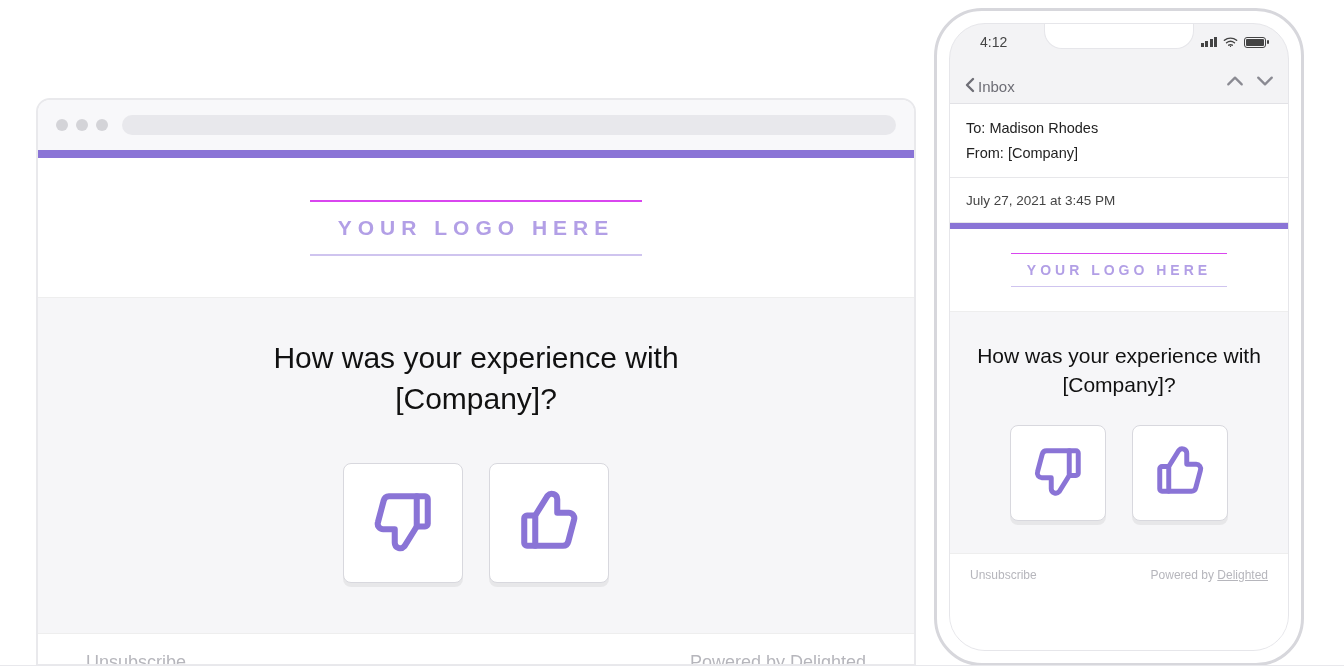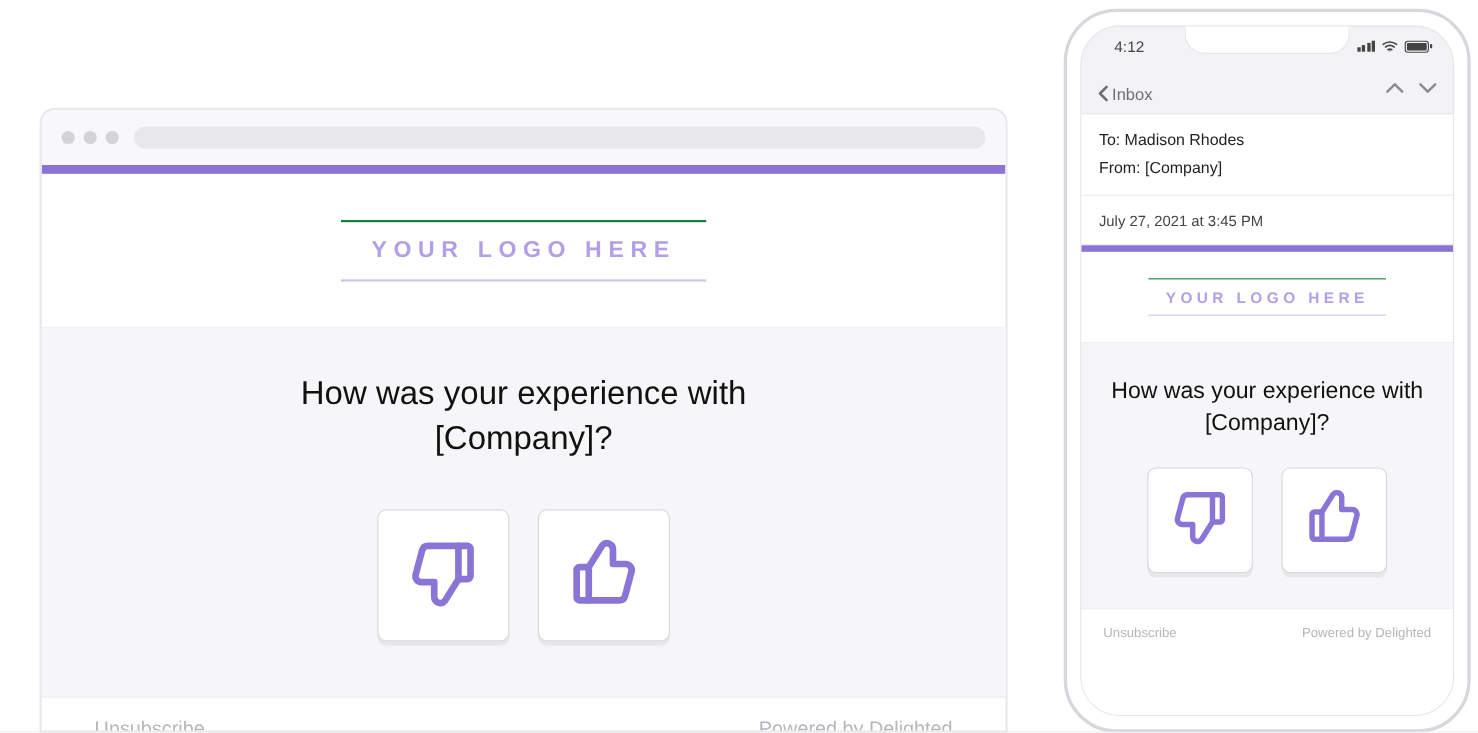--- a/index.html
+++ b/index.html
@@ -37,21 +37,21 @@
   }
   .accent-bar { height: 8px; background: #8a74d6; }
   .logo-area {
     height: 140px;
     display: flex;
     align-items: center;
     justify-content: center;
     border-bottom: 1px solid #eee;
   }
   .logo-box {
-    border-top: 2px solid #15803d;
+    border-top: 2px solid #d946ef;
     border-bottom: 2px solid #cfc4ef;
     padding: 14px 28px;
     font-weight: 700;
     letter-spacing: 6px;
     color: #b29fe6;
     font-size: 21px;
   }
   .logo-box.small { font-size: 14px; padding: 8px 16px; letter-spacing: 4px; border-width: 1.5px; }
   .survey {
     background: #f6f6f8;
@@ -85,26 +85,26 @@
     display: flex;
     justify-content: space-between;
     align-items: center;
     padding: 18px 48px;
     color: #b6b6bc;
     font-size: 18px;
   }
   .footer.small { font-size: 12px; padding: 14px 20px; }
   .footer .unsub { cursor: pointer; }
   .footer .pb { }
-  .footer .pb .brand { cursor: pointer; text-align: center; }
+  .footer .pb .brand { text-decoration: underline; cursor: pointer; text-align: center; }
 
   
   .phone {
     position: absolute;
-    left: 967px;
+    left: 934px;
     top: 8px;
     width: 370px;
     height: 658px;
     border: 3px solid #d7d7dc;
     border-radius: 48px;
     padding: 12px;
     background: #fff;
   }
   .screen {
     width: 100%; height: 100%;

